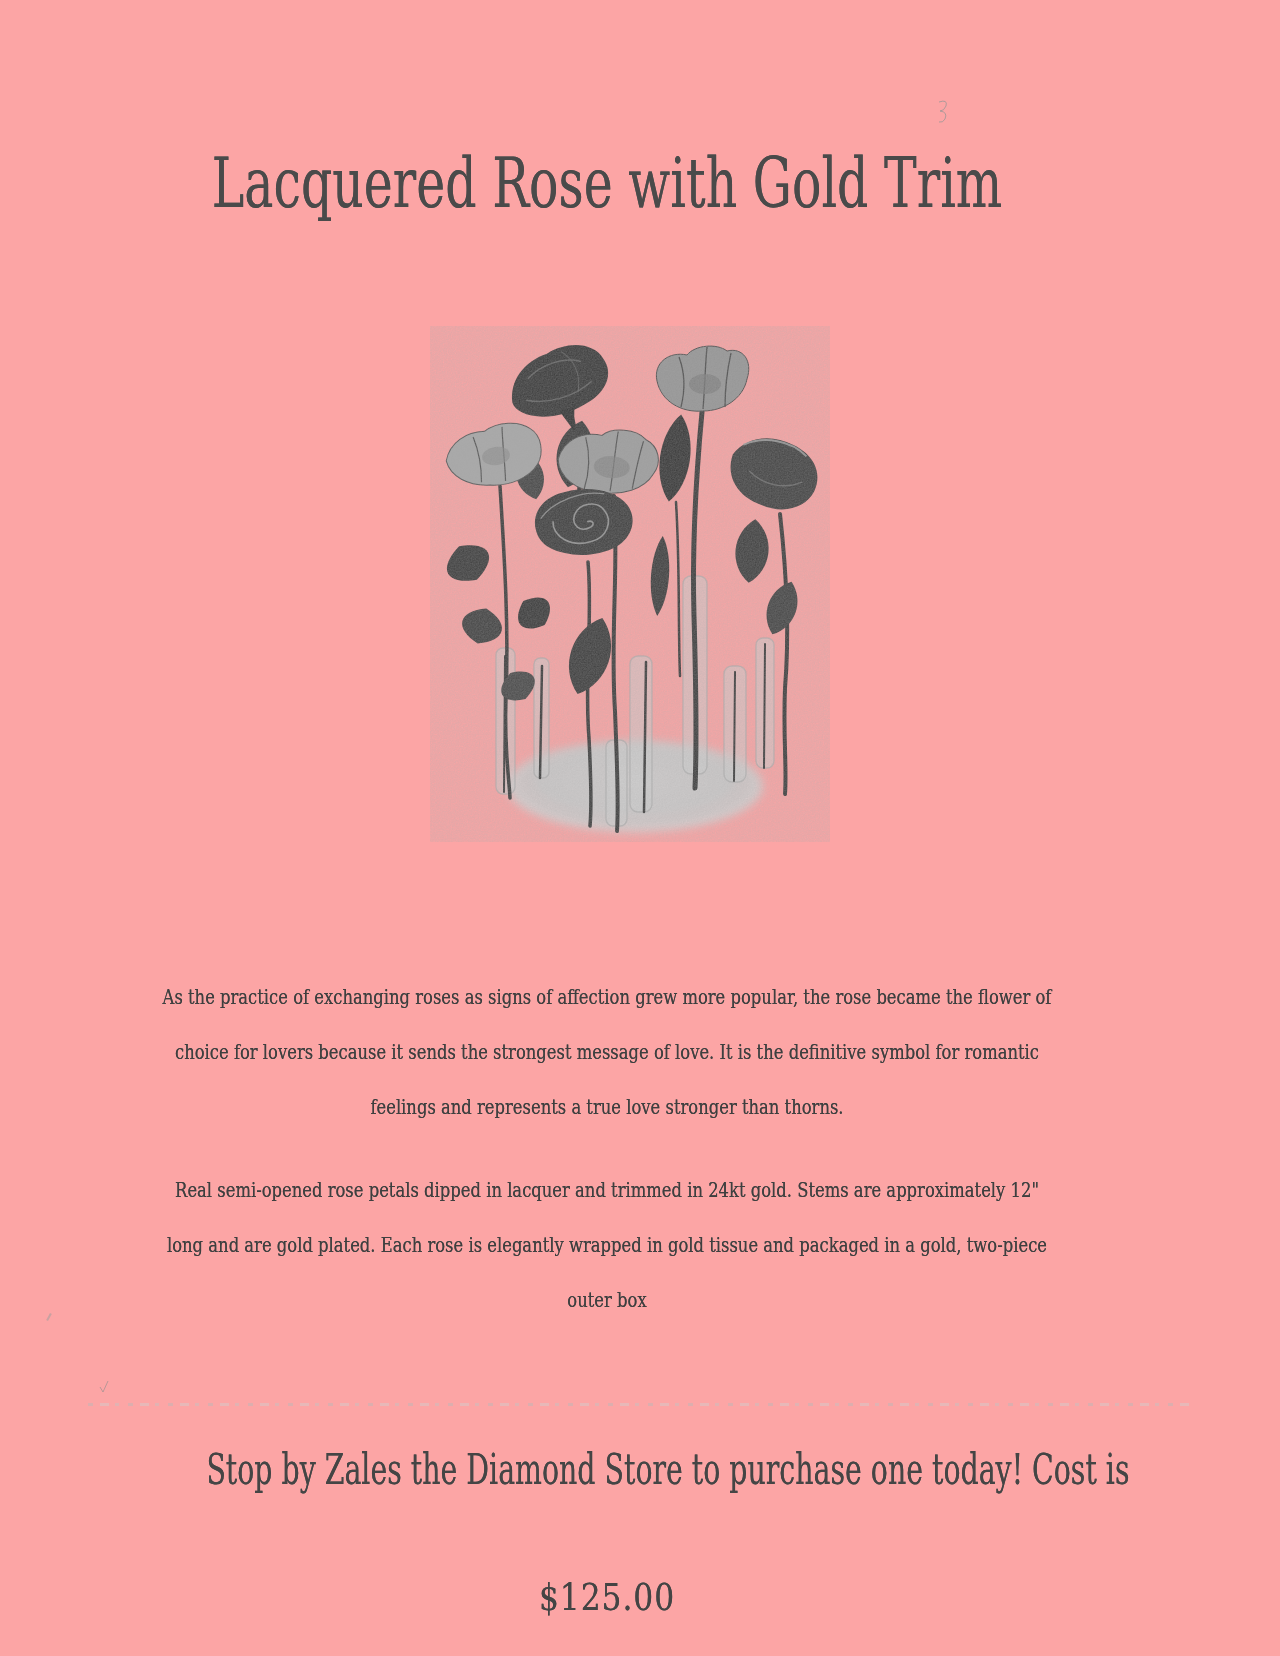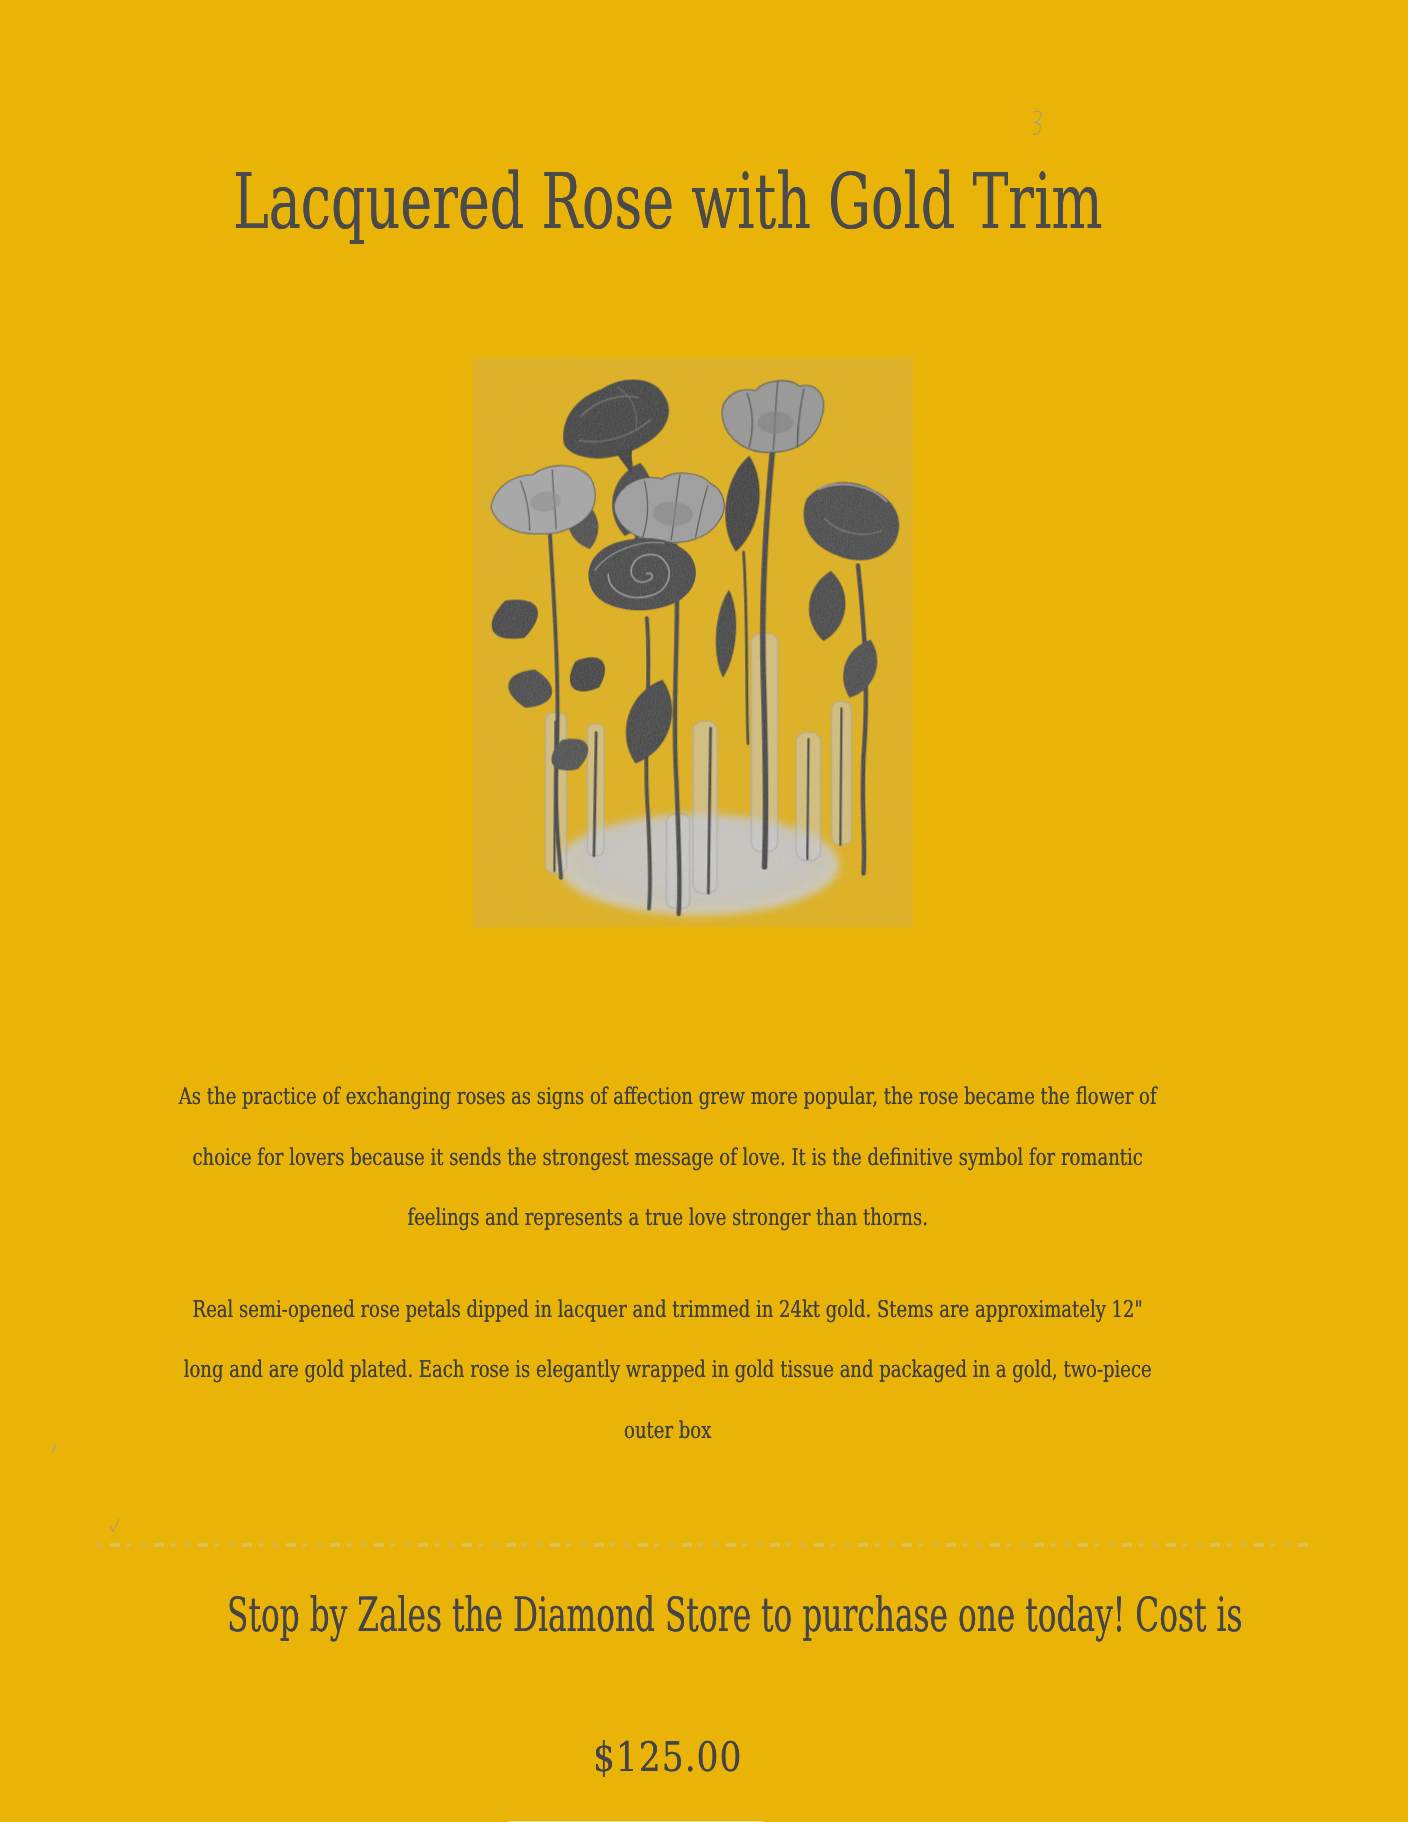--- a/index.html
+++ b/index.html
@@ -4,21 +4,21 @@
 <style>
   html, body {
     margin: 0;
     padding: 0;
     background: #ffffff;
   }
   .page {
     position: relative;
     width: 1280px;
     height: 1656px;
-    background: #eab308;
+    background: #fca5a5;
     overflow: hidden;
     font-family: "DejaVu Serif", serif;
     color: #414141;
   }
   
   .t-line {
     position: absolute;
     left: 0;
     width: 1214px;
     text-align: center;

